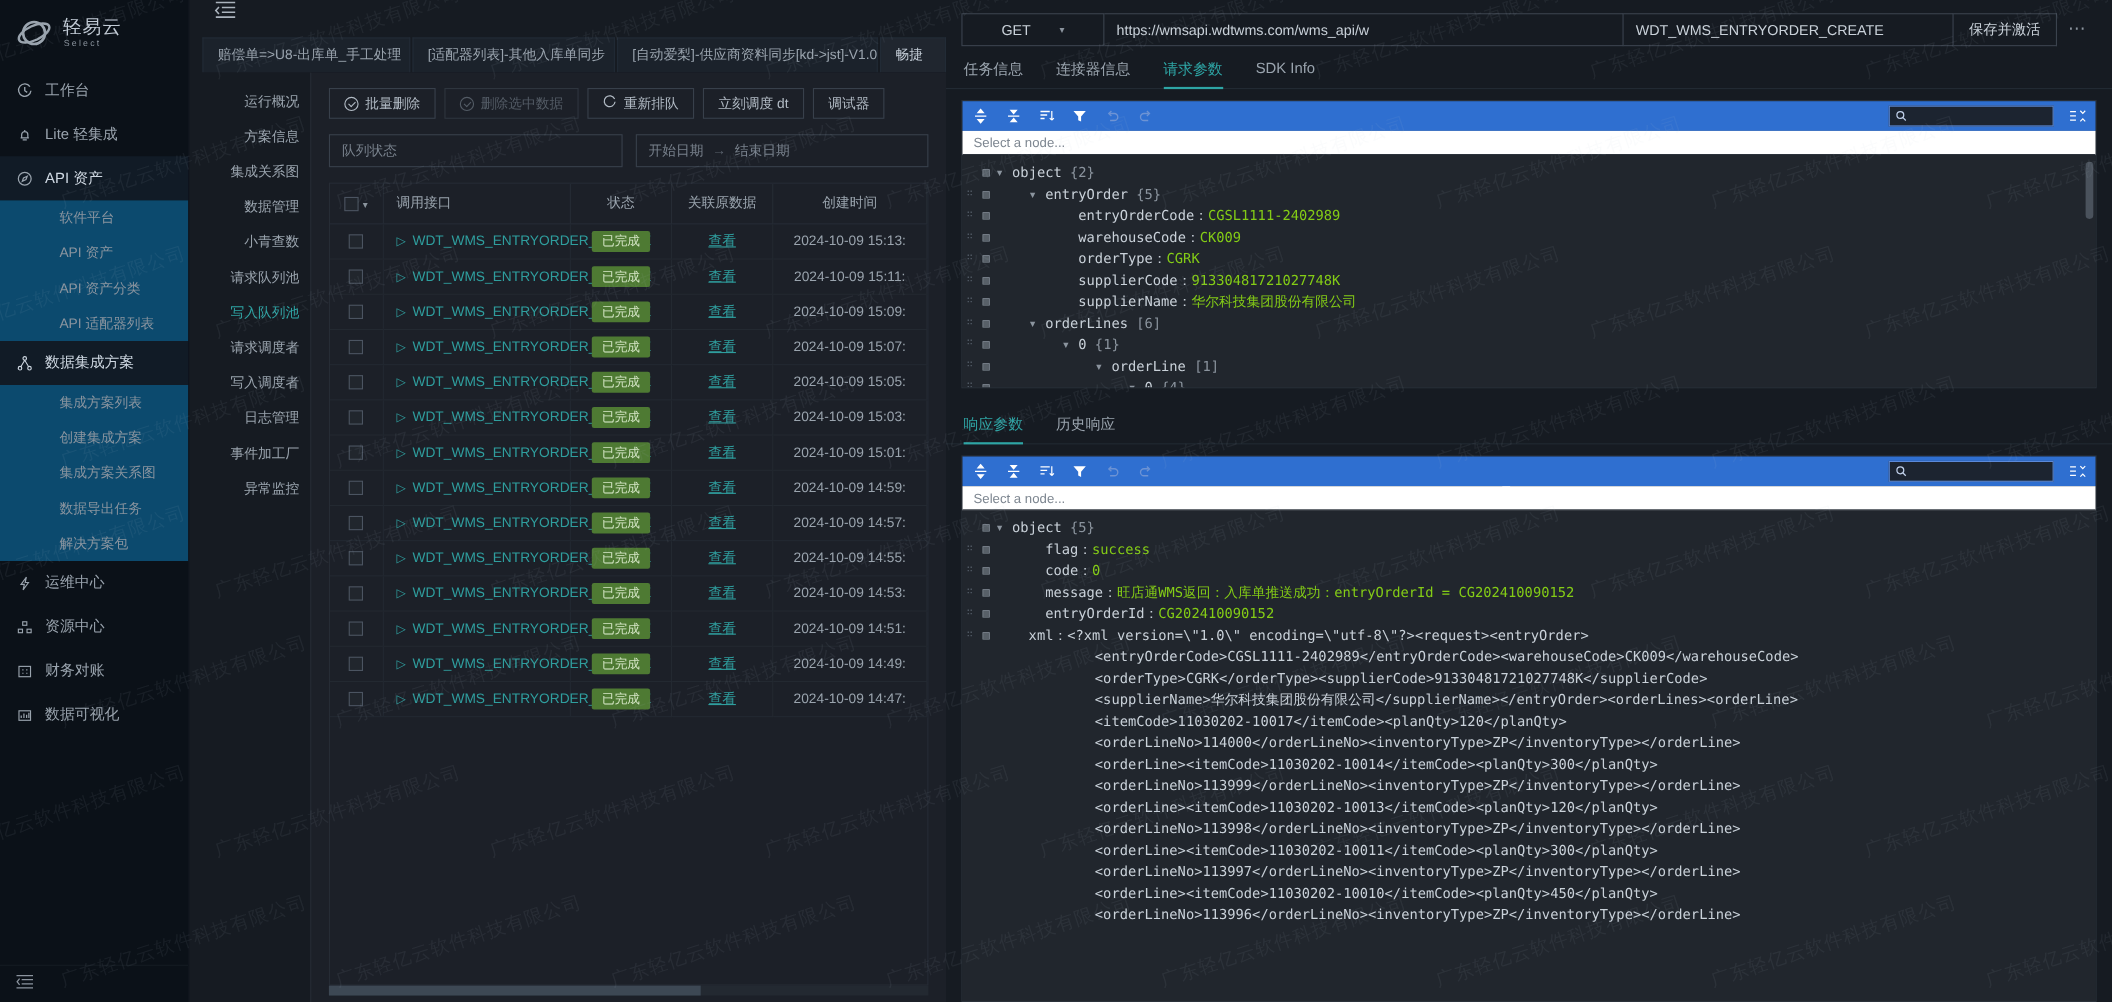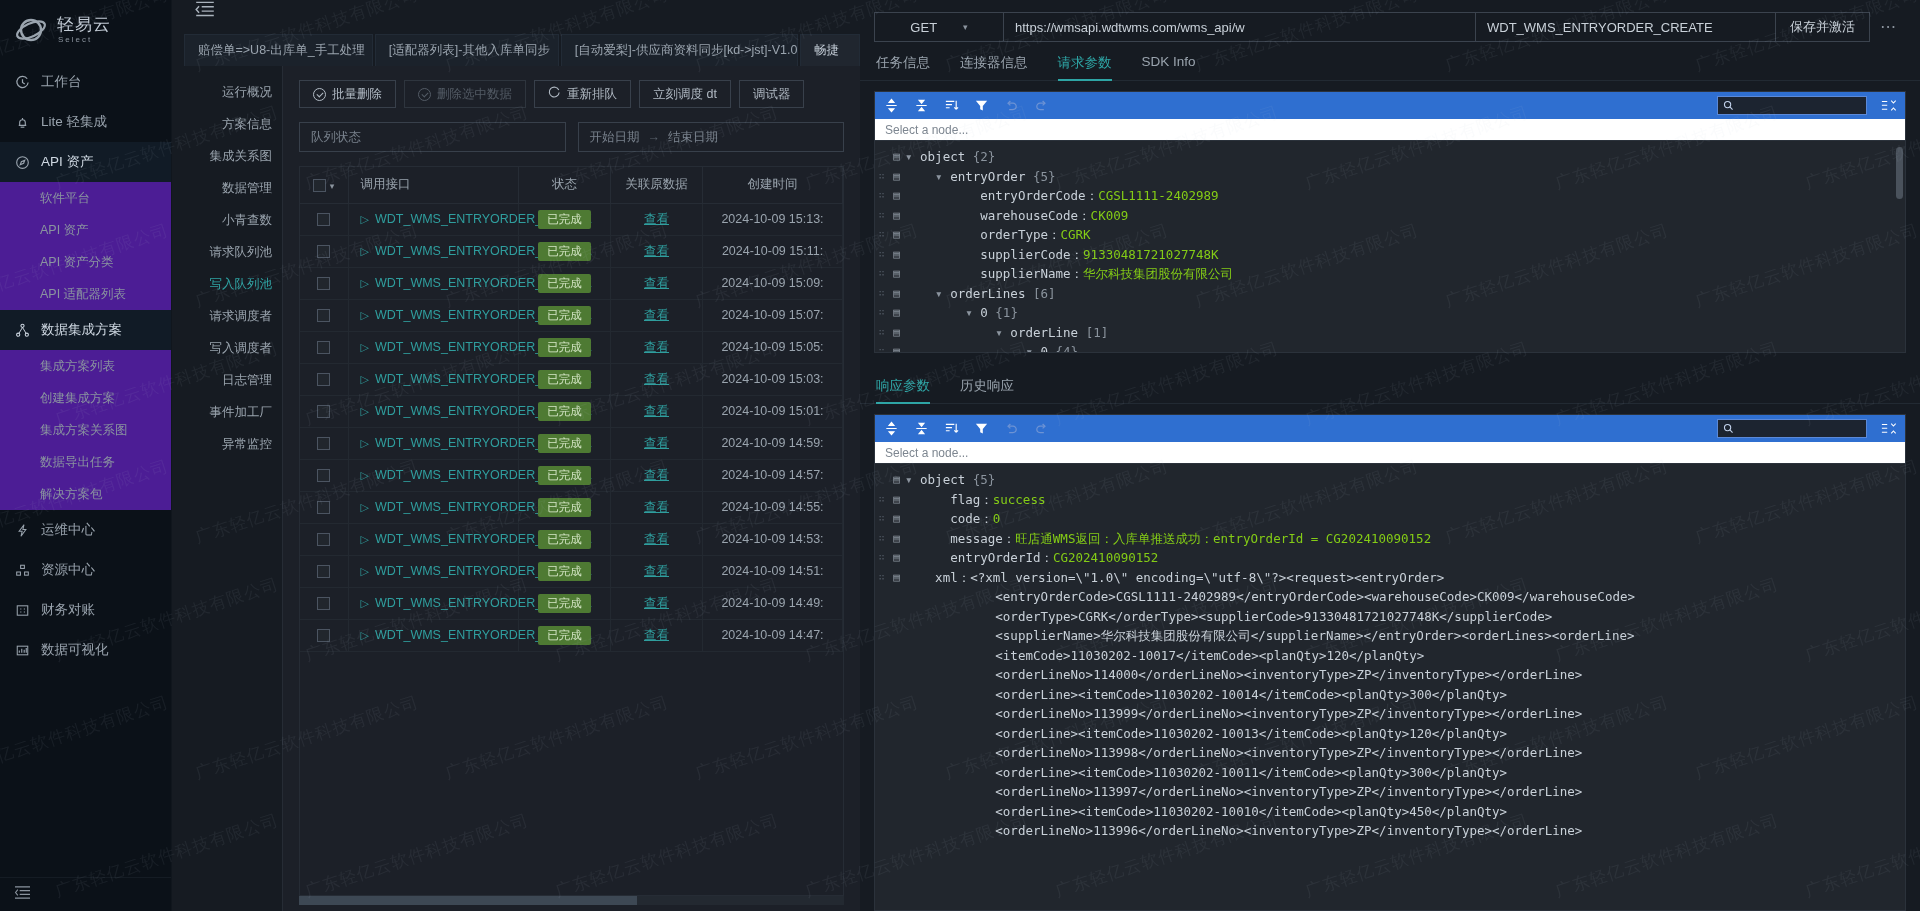--- a/index.html
+++ b/index.html
@@ -22,21 +22,21 @@
   .logo{ height:48px; display:flex; align-items:center; gap:9px; padding:12px 0 0 14px;}
   .logo-glyph{ width:34px; height:34px; flex:none;}
   .logo-text{ display:flex; flex-direction:column; line-height:1;}
   .logo-main{ font-size:17px; color:#c3ccd6; letter-spacing:1px;}
   .logo-sub{ font-size:8px; color:#8b949e; letter-spacing:2px; margin-top:3px; margin-left:1px;}
   .nav{ margin-top:14px;}
   .nav-item{ height:40px; display:flex; align-items:center; padding-left:14px; gap:11px;
              font-size:13.5px; color:#9aa4ae; cursor:pointer; position:relative;}
   .nav-item.sel{ background:#111b26; color:#cfd8e2;}
   .nav-item .ico{ width:16px; height:16px; flex:none; display:flex; align-items:center; justify-content:center;}
-  .nav-sub{ background:#4c1d95;}
+  .nav-sub{ background:#0c4a6e;padding-left:14px;}
   .nav-subitem{ height:32px; display:flex; align-items:center; padding-left:40px;
                 font-size:12.5px; color:#8a949f; cursor:pointer;}
   .sidebar-foot{ position:absolute; bottom:0; left:0; right:0; height:34px;
                  border-top:1px solid #151c24; display:flex; align-items:center; padding-left:14px;}
 
   
   .mid{ width:688px; flex:none; background:#161b22; position:relative; z-index:5; display:flex; flex-direction:column;}
   .mid-top{ height:22px;}
   .collapse-btn{ margin:4px 0 0 22px; width:22px;height:20px; cursor:pointer;}
   .tabbar{ height:44px; display:flex; align-items:flex-end; padding-left:12px; gap:2px; overflow:hidden;}

